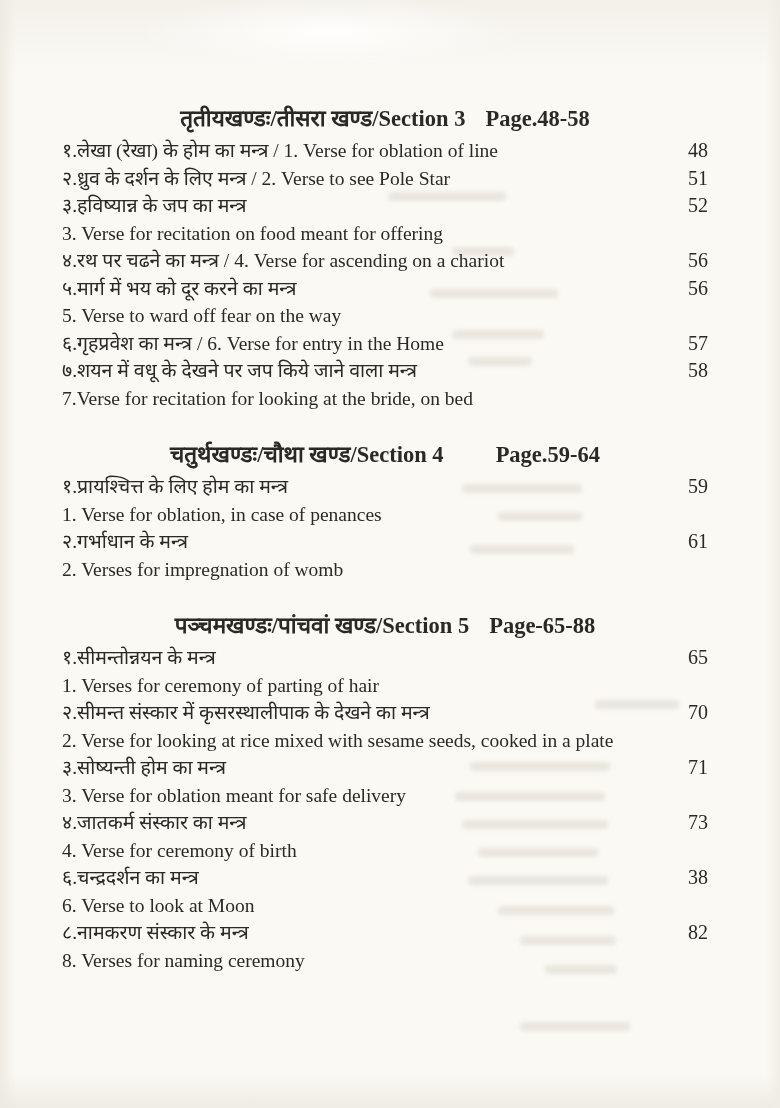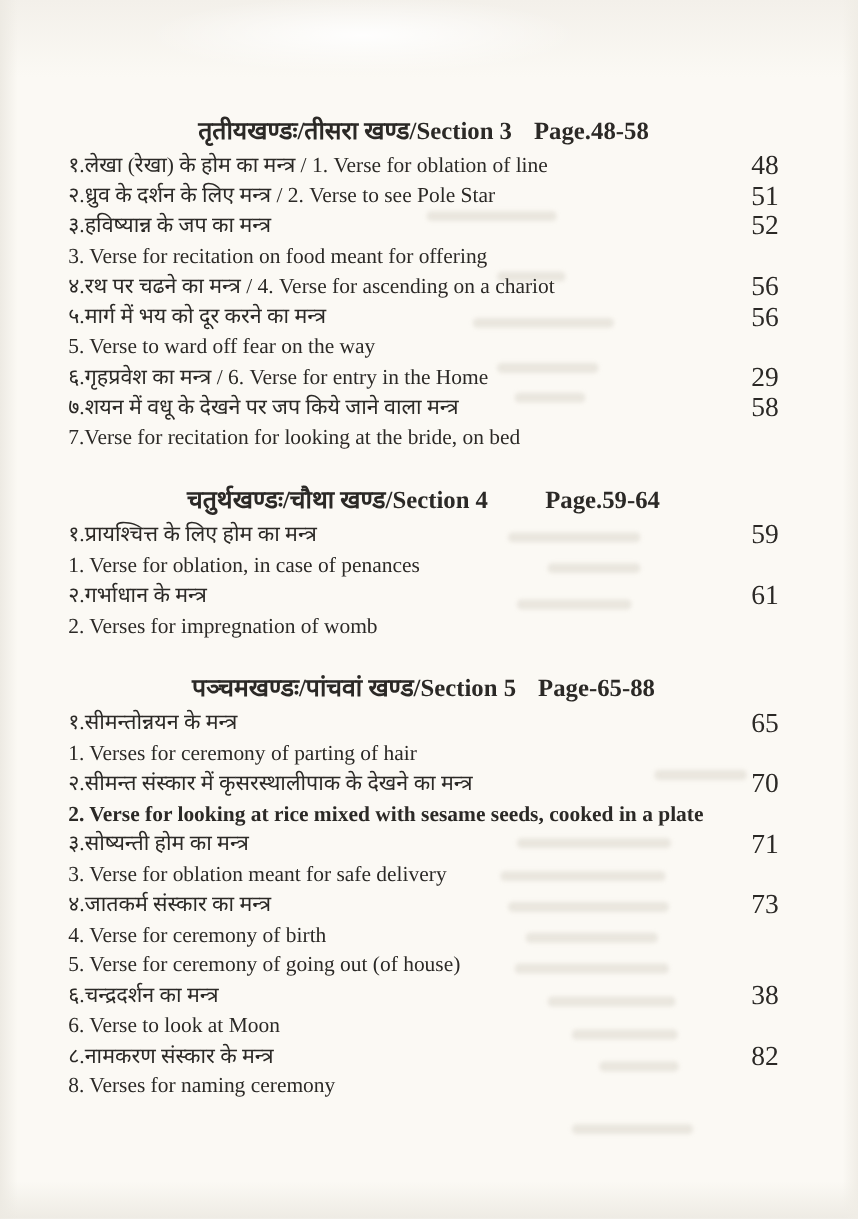--- a/index.html
+++ b/index.html
@@ -41,27 +41,26 @@
   .entry {
     display: flex;
     align-items: flex-start;
     font-size: 19.5px;
     line-height: 27.5px;
   }
   .entry-text { flex: 1; }
   .entry-page {
     min-width: 44px;
     text-align: right;
-    font-size: 25px;
+    font-size: 20px;
   }
   .entry.justify {
     display: block;
     text-align: justify;
     text-align-last: left;
-    font-weight: bold;
   }
   .ghost {
     position: absolute;
     height: 9px;
     border-radius: 4px;
     background: rgba(174,164,146,0.22);
     filter: blur(2px);
     pointer-events: none;
   }
 </style>
@@ -120,21 +119,21 @@
           </div>
           <div class="entry">
             <span class="entry-text">५.मार्ग में भय को दूर करने का मन्त्र</span>
             <span class="entry-page">56</span>
           </div>
           <div class="entry">
             <span class="entry-text">5. Verse to ward off fear on the way</span>
           </div>
           <div class="entry">
             <span class="entry-text">६.गृहप्रवेश का मन्त्र / 6. Verse for entry in the Home</span>
-            <span class="entry-page">29</span>
+            <span class="entry-page">57</span>
           </div>
           <div class="entry">
             <span class="entry-text">७.शयन में वधू के देखने पर जप किये जाने वाला मन्त्र</span>
             <span class="entry-page">58</span>
           </div>
           <div class="entry">
             <span class="entry-text">7.Verse for recitation for looking at the bride, on bed</span>
           </div>
         </div>
     </div>
@@ -188,23 +187,20 @@
             <span class="entry-text">3. Verse for oblation meant for safe delivery</span>
           </div>
           <div class="entry">
             <span class="entry-text">४.जातकर्म संस्कार का मन्त्र</span>
             <span class="entry-page">73</span>
           </div>
           <div class="entry">
             <span class="entry-text">4. Verse for ceremony of birth</span>
           </div>
           <div class="entry">
-            <span class="entry-text">5. Verse for ceremony of going out (of house)</span>
-          </div>
-          <div class="entry">
             <span class="entry-text">६.चन्द्रदर्शन का मन्त्र</span>
             <span class="entry-page">38</span>
           </div>
           <div class="entry">
             <span class="entry-text">6. Verse to look at Moon</span>
           </div>
           <div class="entry">
             <span class="entry-text">८.नामकरण संस्कार के मन्त्र</span>
             <span class="entry-page">82</span>
           </div>

